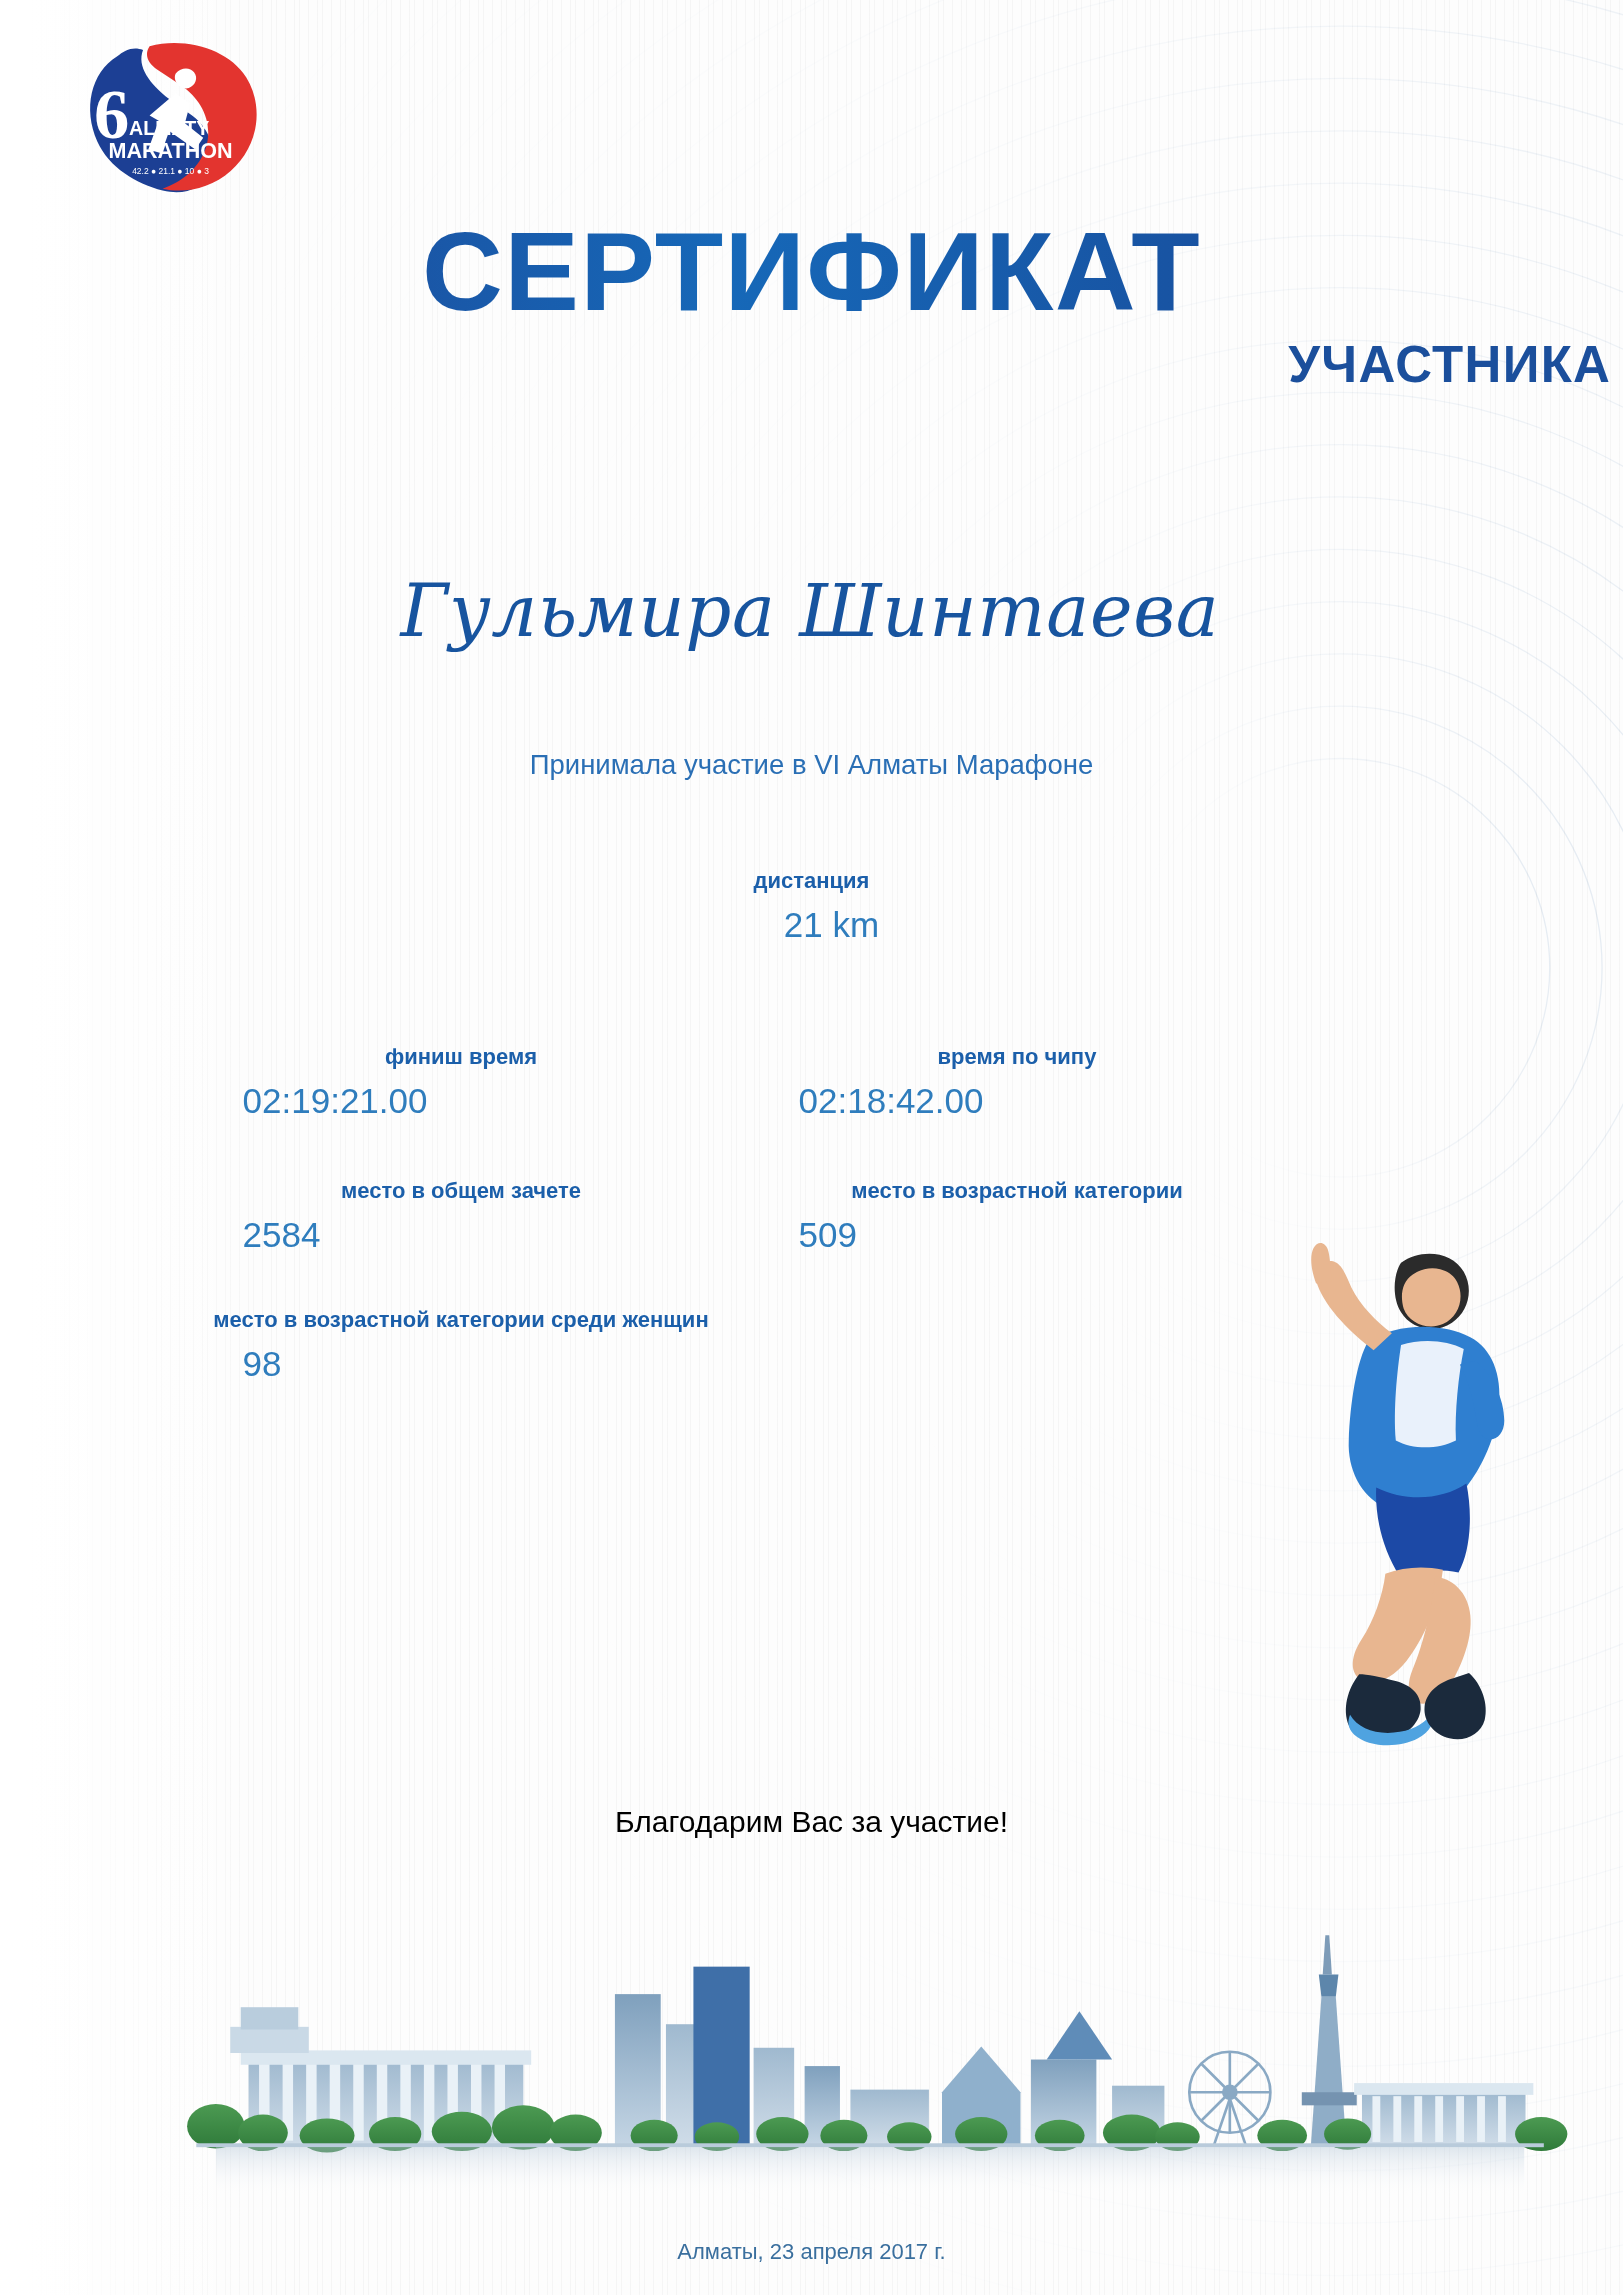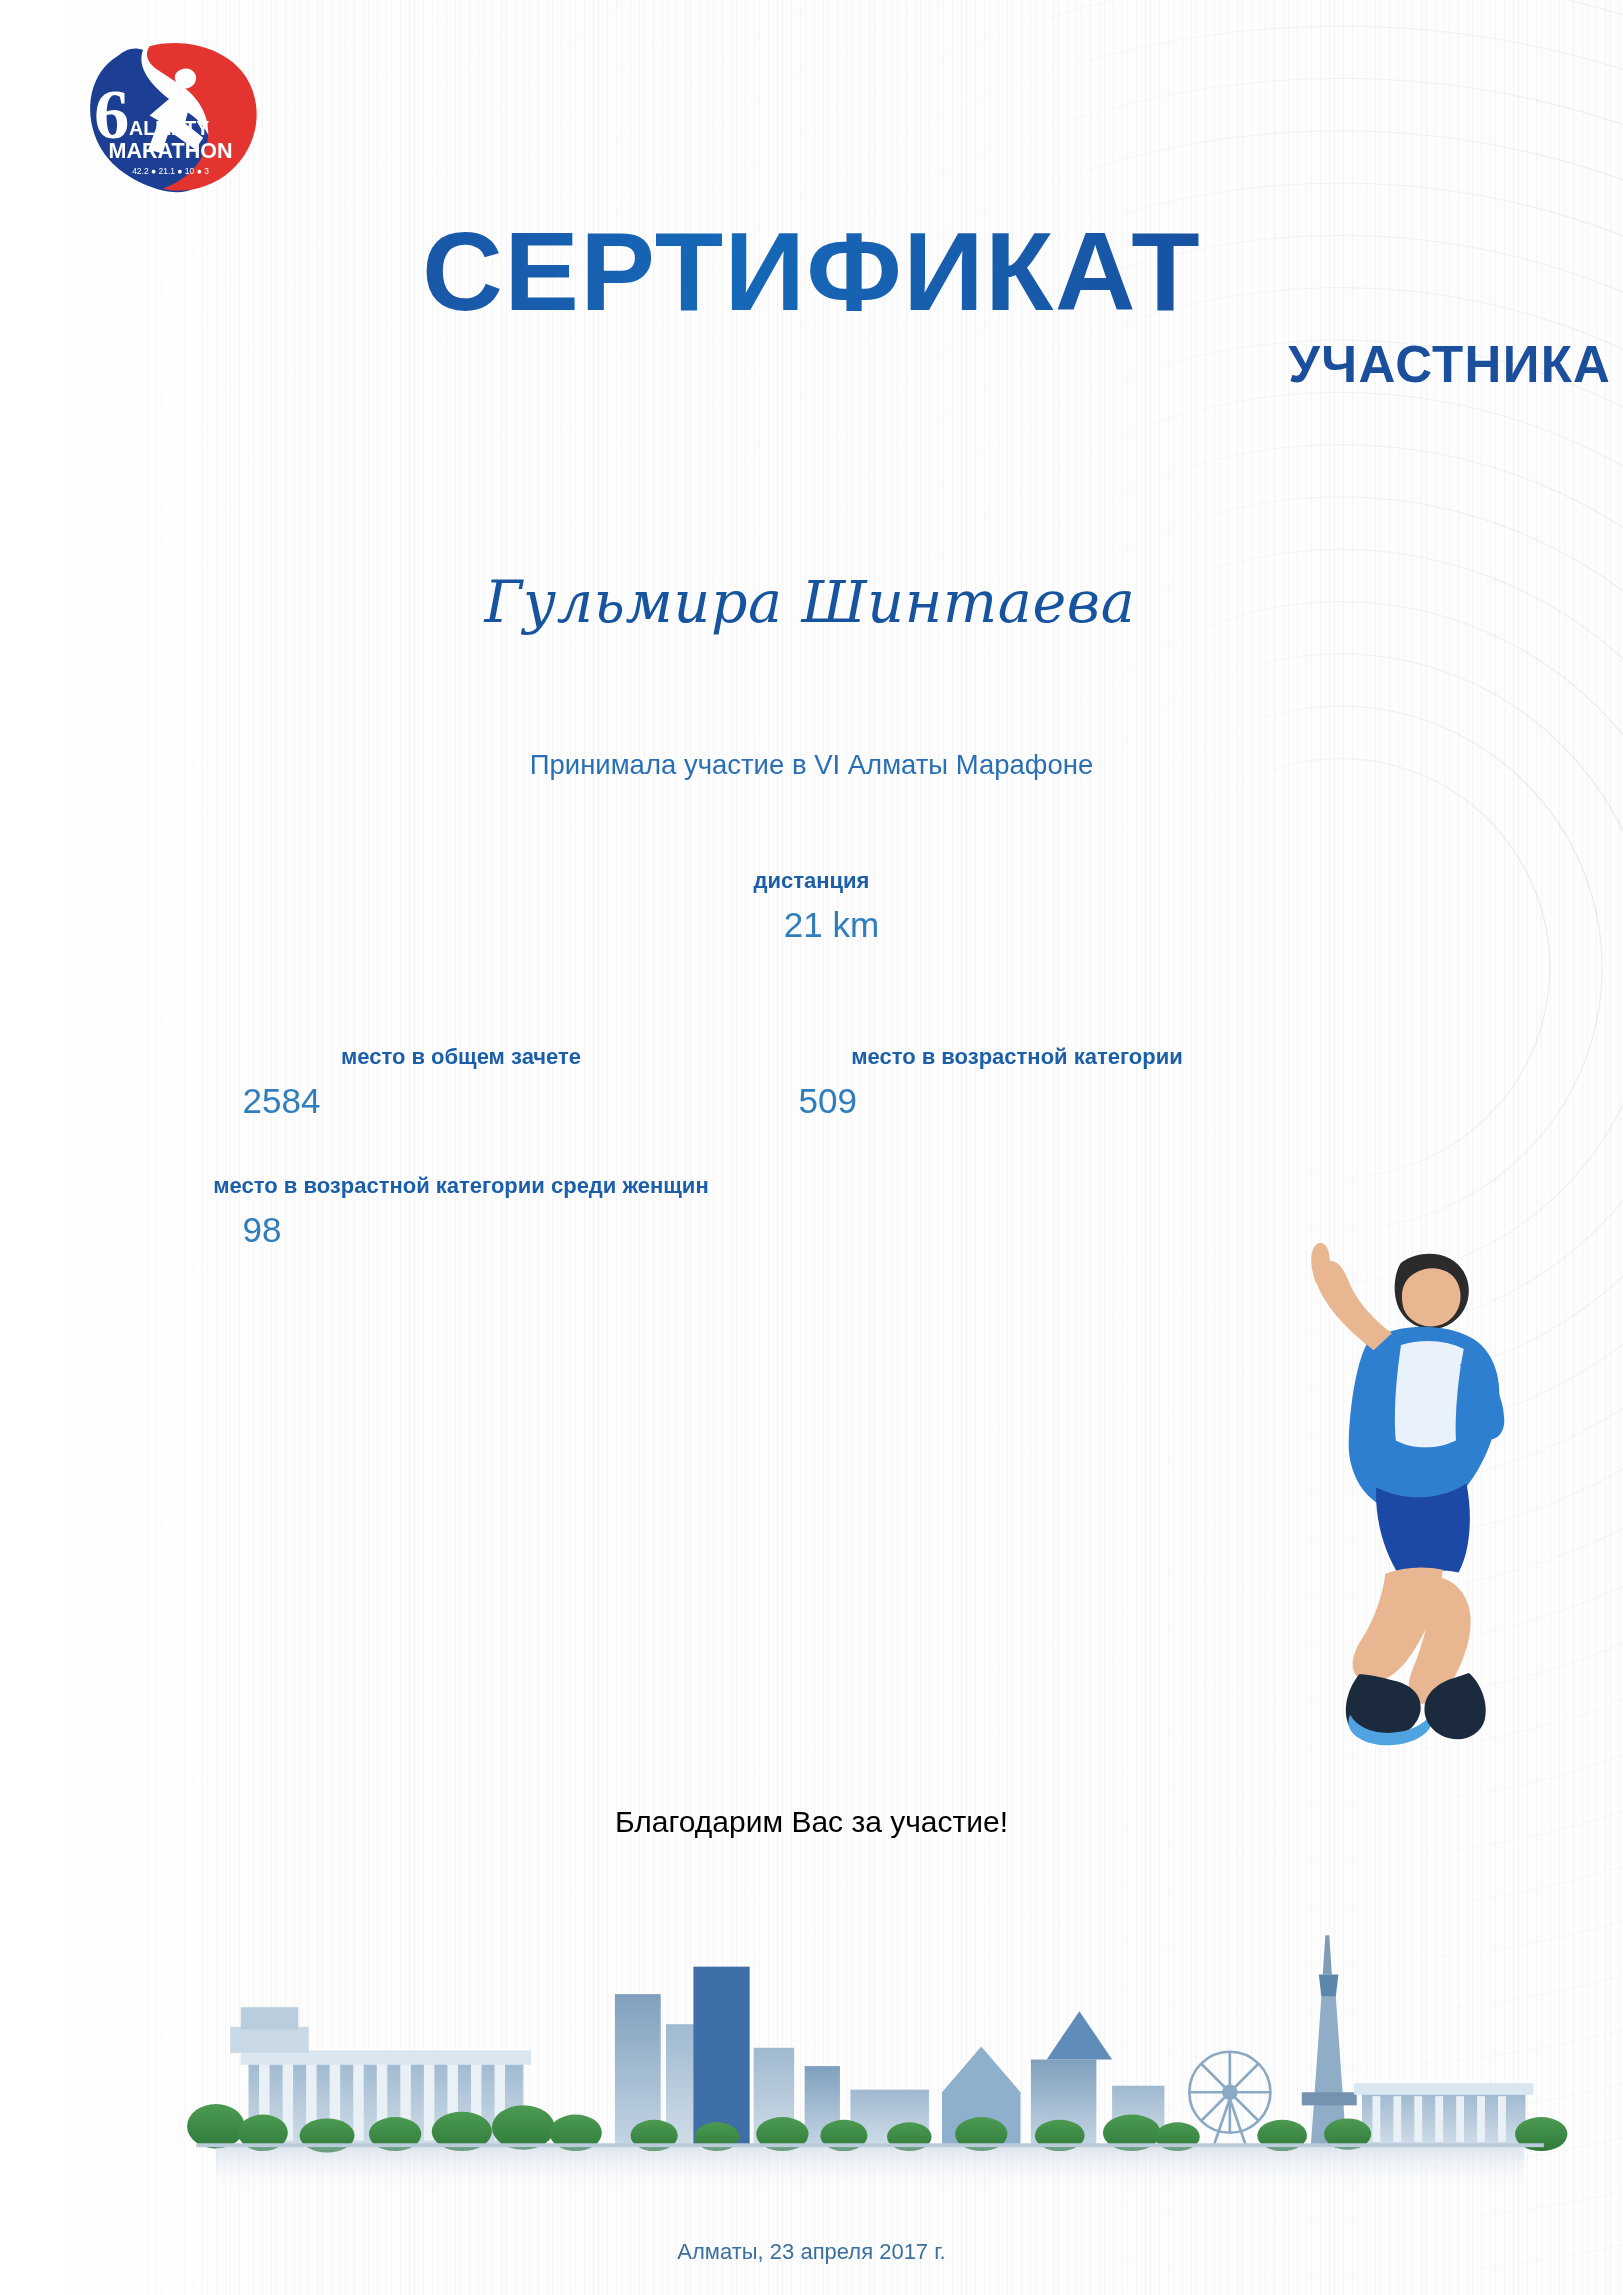--- a/index.html
+++ b/index.html
@@ -86,21 +86,21 @@
 
   
   .participant-name {
     position: absolute;
     left: 0;
     right: 3px;
     top: 569px;
     text-align: center;
     font-family: "DejaVu Serif", serif;
     font-style: italic;
-    font-size: 57px;
+    font-size: 72px;
     color: #17549f;
     letter-spacing: 0.7px;
   }
 
   .subtitle {
     position: absolute;
     left: 0;
     right: 0;
     top: 749px;
     text-align: center;
@@ -252,20 +252,30 @@
   <div class="participant-name">Гульмира Шинтаева</div>
   <div class="subtitle">Принимала участие в VI Алматы Марафоне</div>
 
   <div class="distance-block">
     <div class="field-label">дистанция</div>
     <div class="field-value">21 km</div>
   </div>
 
   <div class="grid">
 
+    <div class="grid-row">
+      <div class="grid-cell">
+        <div class="field-label">финиш время</div>
+        <div class="field-value">02:19:21.00</div>
+      </div>
+      <div class="grid-cell">
+        <div class="field-label">время по чипу</div>
+        <div class="field-value">02:18:42.00</div>
+      </div>
+    </div>
 
     <div class="grid-row row-2">
       <div class="grid-cell">
         <div class="field-label">место в общем зачете</div>
         <div class="field-value">2584</div>
       </div>
       <div class="grid-cell">
         <div class="field-label">место в возрастной категории</div>
         <div class="field-value">509</div>
       </div>

